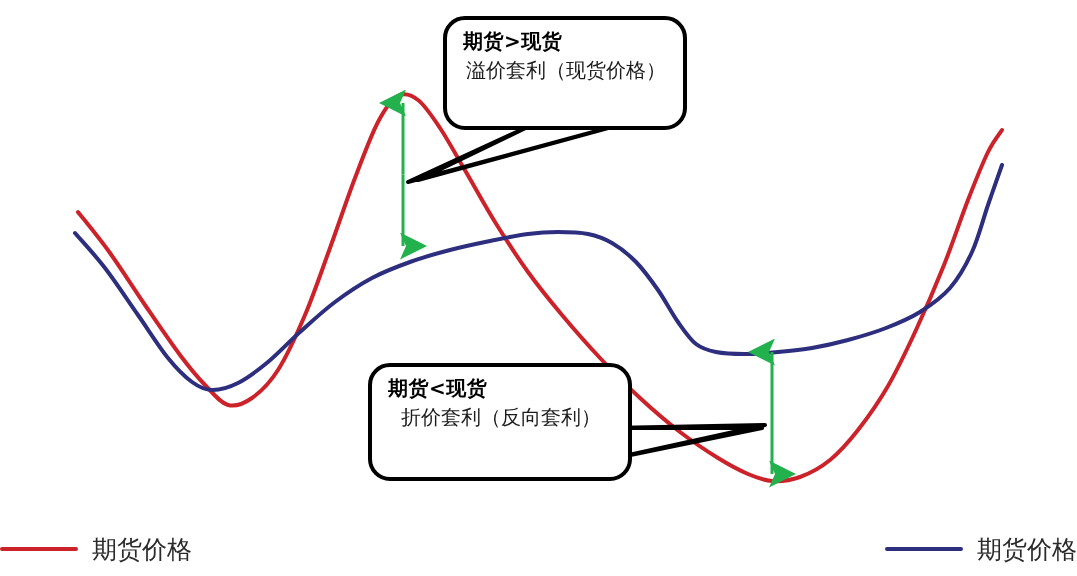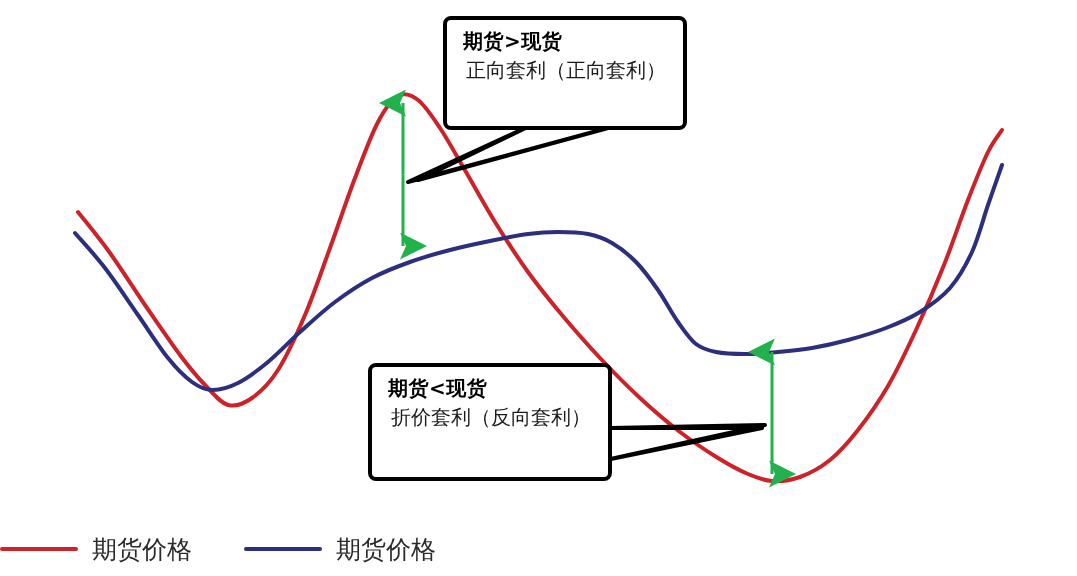--- a/index.html
+++ b/index.html
@@ -26,21 +26,21 @@
     height: 576px;
     display: block;
   }
 
   
   .callout {
     position: absolute;
     box-sizing: border-box;
     background: #ffffff;
     border: 4px solid #000000;
-    border-radius: 8px;
+    border-radius: 22px;
     z-index: 5;
   }
   .callout-inner {
     padding: 8px 14px 10px 16px;
     text-align: left;
   }
   .callout-title {
     font-family: "DejaVu Sans", "Liberation Sans", sans-serif;
     font-weight: bold;
     font-size: 20px;
@@ -64,37 +64,37 @@
     width: 244px;
     height: 114px;
   }
   #callout-premium .callout-body {
     text-align: left;
     text-align-last: center;
   }
   #callout-discount {
     left: 368px;
     top: 363px;
-    width: 244px;
+    width: 264px;
     height: 118px;
   }
   #callout-discount .callout-body {
     text-align: center;
     text-align-last: center;
   }
 
   
   #legend {
     position: absolute;
     left: 0;
     top: 527px;
     width: 1077px;
     height: 44px;
     display: flex;
-    justify-content: flex-start;
+    justify-content: space-between;
     align-items: center;
     gap: 52px;
     z-index: 6;
   }
   .legend-item {
     display: flex;
     align-items: center;
     gap: 14px;
   }
   .legend-swatch {
@@ -144,21 +144,21 @@
 
     <g id="tail-layer">
       <path id="tail-premium" d="M 538 122 L 408 182 L 608 128 L 418 180 Z" fill="#000000" stroke="#000000" stroke-width="4" stroke-linejoin="round"></path>
       <path id="tail-discount" d="M 610 428 L 765 425 L 606 460 L 762 428 Z" fill="#000000" stroke="#000000" stroke-width="4" stroke-linejoin="round"></path>
     </g>
   </svg>
 
   <div class="callout" id="callout-premium">
     <div class="callout-inner">
       <div class="callout-title">期货&gt;现货</div>
-      <div class="callout-body">正向套利（正向套利）</div>
+      <div class="callout-body">溢价套利（现货价格）</div>
     </div>
   </div>
 
   <div class="callout" id="callout-discount">
     <div class="callout-inner">
       <div class="callout-title">期货&lt;现货</div>
       <div class="callout-body">折价套利（反向套利）</div>
     </div>
   </div>
 

